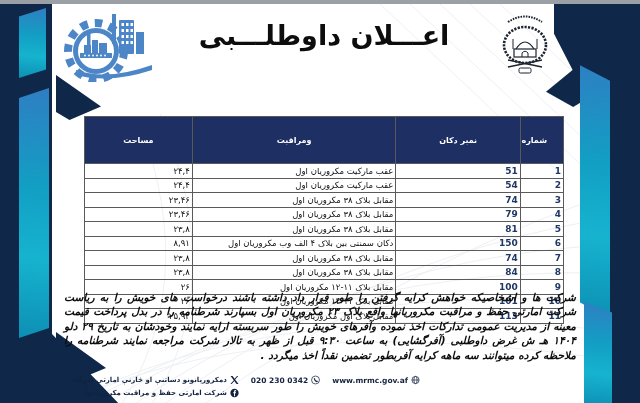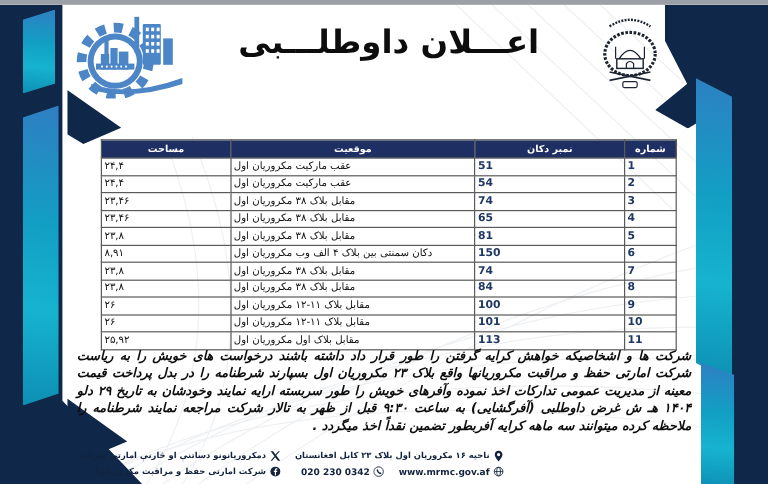--- a/index.html
+++ b/index.html
@@ -29,22 +29,22 @@
   .emblem{position:absolute;left:486px;top:5px;width:78px;height:68px;z-index:4;}
   .page-title{position:absolute;left:168px;top:16px;width:312px;z-index:4;
     text-align:center;font-size:27px;font-weight:bold;color:#0d0d0d;letter-spacing:0;}
   
   .intro{position:absolute;right:66px;left:70px;top:79px;z-index:4;
     font-size:11px;font-weight:bold;color:#0d0d0d;text-align:justify;line-height:15px;}
   
   .shops-table{position:absolute;right:76px;top:112px;width:480px;z-index:4;
     border-collapse:collapse;direction:rtl;table-layout:fixed;}
   .shops-table th{background:#1e2f63;color:#fff;font-size:8px;font-weight:bold;
-    height:14px;padding:0;border:0.8px solid #5a5a5a;}
-  .shops-table td{font-size:8.5px;height:13.5px;padding:0 2px;text-align:left;
+    height:14px;padding:16px;border:0.8px solid #5a5a5a;}
+  .shops-table td{font-size:8.5px;height:13.5px;padding:0 2px;text-align:right;
     border:0.8px solid #5a5a5a;color:#101010;white-space:nowrap;overflow:hidden;}
   .shops-table col.w-no{width:9%;} .shops-table col.w-shop{width:26%;}
   .shops-table col.w-loc{width:42.5%;} .shops-table col.w-area{width:22.5%;}
   .shops-table td.c-no,.shops-table td.c-shop{color:#1f3864;font-weight:bold;font-size:9px;}
   
   .body-text{position:absolute;right:64px;left:64px;top:286px;z-index:4;
     font-size:10.6px;font-weight:bold;color:#0d0d0d;text-align:justify;line-height:14.4px;font-style:italic;}
   
   .footer{position:absolute;left:128px;top:371px;width:292px;z-index:4;
     display:flex;flex-direction:row;gap:12px;direction:rtl;color:#13233f;}
@@ -146,21 +146,21 @@
     <colgroup>
       <col class="w-no">
         <col class="w-shop">
         <col class="w-loc">
         <col class="w-area">
     </colgroup>
     <thead>
       <tr>
         <th>شماره</th>
         <th>نمبر دکان</th>
-        <th>موقعیت</th>
+        <th>ومراقبت</th>
         <th>مساحت</th>
       </tr>
     </thead>
     <tbody>
         <tr>
           <td class="c-no">1</td>
           <td class="c-shop">51</td>
           <td class="c-loc">عقب مارکیت مکروریان اول</td>
           <td class="c-area">۲۴,۴</td>
         </tr>
@@ -171,21 +171,21 @@
           <td class="c-area">۲۴,۴</td>
         </tr>
         <tr>
           <td class="c-no">3</td>
           <td class="c-shop">74</td>
           <td class="c-loc">مقابل بلاک ۳۸ مکروریان اول</td>
           <td class="c-area">۲۳,۴۶</td>
         </tr>
         <tr>
           <td class="c-no">4</td>
-          <td class="c-shop">65</td>
+          <td class="c-shop">79</td>
           <td class="c-loc">مقابل بلاک ۳۸ مکروریان اول</td>
           <td class="c-area">۲۳,۴۶</td>
         </tr>
         <tr>
           <td class="c-no">5</td>
           <td class="c-shop">81</td>
           <td class="c-loc">مقابل بلاک ۳۸ مکروریان اول</td>
           <td class="c-area">۲۳,۸</td>
         </tr>
         <tr>
@@ -224,26 +224,20 @@
           <td class="c-loc">مقابل بلاک اول مکروریان اول</td>
           <td class="c-area">۲۵,۹۲</td>
         </tr>
       </tbody>
   </table>
 
   <div class="body-text">شرکت ها و اشخاصیکه خواهش کرایه گرفتن را طور قرار داد داشته باشند درخواست های خویش را به ریاست شرکت امارتی حفظ و مراقبت مکروریانها واقع بلاک ۲۳ مکروریان اول بسپارند شرطنامه را در بدل پرداخت قیمت معینه از مدیریت عمومی تدارکات اخذ نموده وآفرهای خویش را طور سربسته ارایه نمایند وخودشان به تاریخ ۲۹ دلو ۱۴۰۴ هـ ش غرض داوطلبی (آفرگشایی) به ساعت ۹:۳۰ قبل از ظهر به تالار شرکت مراجعه نمایند شرطنامه را ملاحظه کرده میتوانند سه ماهه کرایه آفربطور تضمین نقداً اخذ میگردد .</div>
 
   <div class="footer">
     <div class="fgroup">
-      <div class="frow">
-        <svg class="ficon" viewBox="0 0 9 10">
-          <path fill="#13233f" fill-rule="evenodd" d="M4.5,0.6 C2.7,0.6 1.3,2 1.3,3.8 C1.3,6.3 4.5,9.6 4.5,9.6 C4.5,9.6 7.7,6.3 7.7,3.8 C7.7,2 6.3,0.6 4.5,0.6 Z M4.5,5.2 A1.4,1.4 0 1,1 4.5,2.4 A1.4,1.4 0 0,1 4.5,5.2"></path>
-        </svg>
-        <span>ناحیه ۱۶ مکروریان اول بلاک ۲۳ کابل افغانستان</span>
-      </div>
       <div class="frow">
         <svg class="ficon" viewBox="0 0 10 10">
           <g fill="none" stroke="#13233f" stroke-width="0.8">
             <circle cx="5" cy="5" r="4"></circle>
             <ellipse cx="5" cy="5" rx="1.8" ry="4"></ellipse>
             <line x1="1" y1="5" x2="9" y2="5"></line>
           </g>
         </svg>
         <span class="ltr">www.mrmc.gov.af</span>
         <span class="gap"></span>

